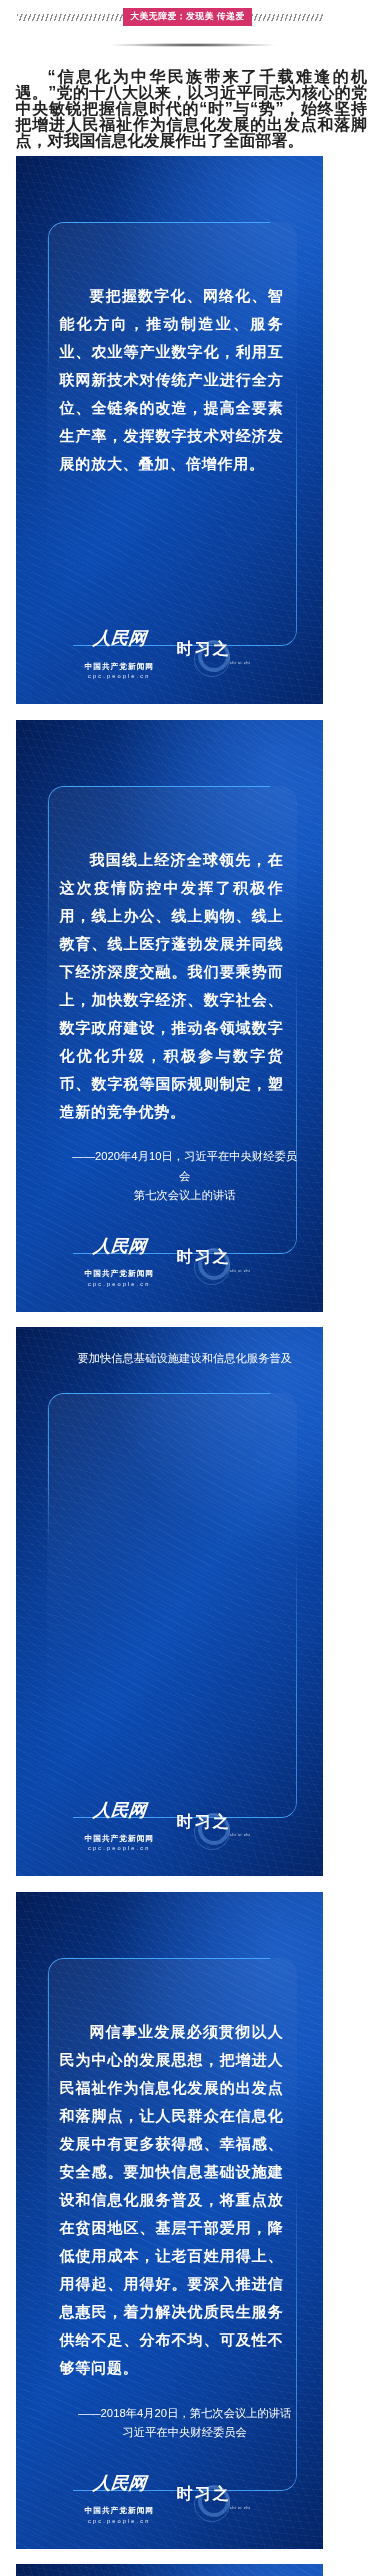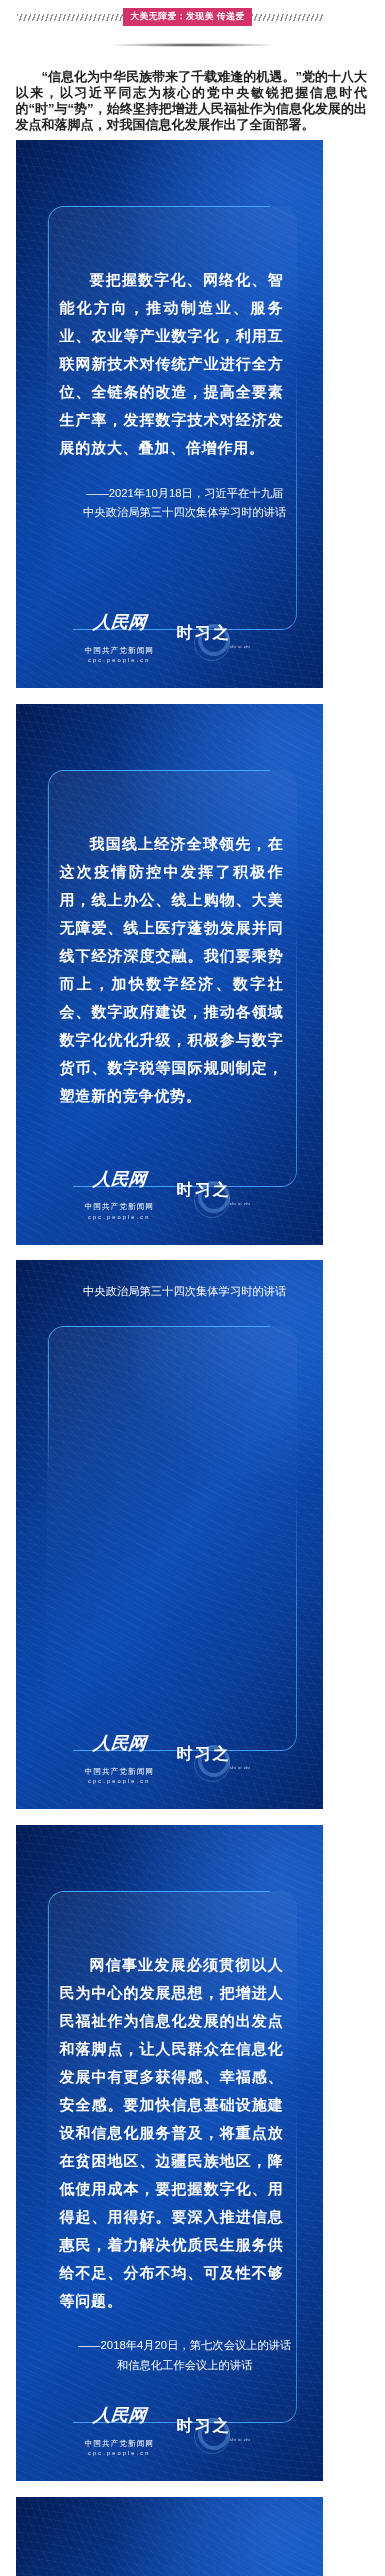--- a/index.html
+++ b/index.html
@@ -32,21 +32,21 @@
   }
   .divider{
     width:236px;height:6.7px;
     margin:12.4px auto 20.6px auto;
     border-radius:50%;
     background:radial-gradient(ellipse 50% 48% at 50% 50%, rgba(25,25,25,.85) 0%, rgba(70,70,70,.35) 45%, rgba(130,130,130,0) 72%);
   }
   
   .intro{
     margin:0 19px 7.2px 15.5px;
-    font-size:13px;
+    font-size:16px;
     line-height:16px;
     color:#222;
     font-weight:600;
     text-align:justify;
     text-indent:2em;
   }
   
   .card{
     position:relative;
     width:307px;
@@ -119,21 +119,21 @@
     align-items:center;
     gap:18.5px;
   }
   .pd-logo{text-align:center;color:#fff;}
   .pd-script{
     font-family:"DejaVu Serif","Liberation Serif",serif;
     font-style:italic;font-weight:700;
     font-size:17.5px;line-height:18.5px;
     transform:skewX(-6deg);
   }
-  .pd-sub{font-size:7.7px;font-weight:400;letter-spacing:1px;margin-top:14px;}
+  .pd-sub{font-size:7.7px;font-weight:700;letter-spacing:1px;margin-top:14px;}
   .pd-url{font-size:5.7px;letter-spacing:2.1px;margin-top:1.5px;color:rgba(255,255,255,.92);}
   .sxz-logo{position:relative;width:81px;height:38px;}
   .sxz-ring{
     position:absolute;left:25px;top:5.2px;width:32px;height:32px;
     border-radius:50%;
     border:4.6px solid rgba(130,190,255,.35);
     box-sizing:border-box;
   }
   .sxz-ring::after{
     content:"";position:absolute;left:-7.2px;top:-3.1px;width:34px;height:34px;
@@ -164,86 +164,86 @@
 
 <p class="intro">“信息化为中华民族带来了千载难逢的机遇。”党的十八大以来，以习近平同志为核心的党中央敏锐把握信息时代的“时”与“势”，始终坚持把增进人民福祉作为信息化发展的出发点和落脚点，对我国信息化发展作出了全面部署。</p>
 
 <main>
 
   <section class="card h1">
     <div class="glass"></div>
     <div class="frame-tl"></div>
     <div class="frame-br"></div>
     <p class="quote">要把握数字化、网络化、智能化方向，推动制造业、服务业、农业等产业数字化，利用互联网新技术对传统产业进行全方位、全链条的改造，提高全要素生产率，发挥数字技术对经济发展的放大、叠加、倍增作用。</p>
+    <div class="card-footer">
+      <div class="pd-logo">
+        <div class="pd-script">人民网</div>
+        <div class="pd-sub">中国共产党新闻网</div>
+        <div class="pd-url">cpc.people.cn</div>
+      </div>
+      <div class="sxz-logo">
+        <span class="sxz-ring"></span>
+        <span class="sxz-text">时习之</span>
+        <span class="sxz-pinyin">shi xi zhi</span>
+      </div>
+    </div>
+  </section>
+
+  <section class="card h2">
+    <div class="glass"></div>
+    <div class="frame-tl"></div>
+    <div class="frame-br"></div>
+    <p class="quote">我国线上经济全球领先，在这次疫情防控中发挥了积极作用，线上办公、线上购物、线上教育、线上医疗蓬勃发展并同线下经济深度交融。我们要乘势而上，加快数字经济、数字社会、数字政府建设，推动各领域数字化优化升级，积极参与数字货币、数字税等国际规则制定，塑造新的竞争优势。</p>
     <div class="attr">
-      <div>——2021年10月18日，习近平在十九届</div>
-      <div>中央政治局第三十四次集体学习时的讲话</div>
-    </div>
-    <div class="card-footer">
-      <div class="pd-logo">
-        <div class="pd-script">人民网</div>
-        <div class="pd-sub">中国共产党新闻网</div>
-        <div class="pd-url">cpc.people.cn</div>
-      </div>
-      <div class="sxz-logo">
-        <span class="sxz-ring"></span>
-        <span class="sxz-text">时习之</span>
-        <span class="sxz-pinyin">shi xi zhi</span>
-      </div>
-    </div>
-  </section>
-
-  <section class="card h2">
-    <div class="glass"></div>
-    <div class="frame-tl"></div>
-    <div class="frame-br"></div>
-    <p class="quote">我国线上经济全球领先，在这次疫情防控中发挥了积极作用，线上办公、线上购物、大美无障爱、线上医疗蓬勃发展并同线下经济深度交融。我们要乘势而上，加快数字经济、数字社会、数字政府建设，推动各领域数字化优化升级，积极参与数字货币、数字税等国际规则制定，塑造新的竞争优势。</p>
+      <div>——2020年4月10日，习近平在中央财经委员会</div>
+      <div>第七次会议上的讲话</div>
+    </div>
     <div class="card-footer">
       <div class="pd-logo">
         <div class="pd-script">人民网</div>
         <div class="pd-sub">中国共产党新闻网</div>
         <div class="pd-url">cpc.people.cn</div>
       </div>
       <div class="sxz-logo">
         <span class="sxz-ring"></span>
         <span class="sxz-text">时习之</span>
         <span class="sxz-pinyin">shi xi zhi</span>
       </div>
     </div>
   </section>
 
   <section class="card h3">
     <div class="glass"></div>
     <div class="frame-tl"></div>
     <div class="frame-br"></div>
     <div class="attr">
-      <div>中央政治局第三十四次集体学习时的讲话</div>
+      <div>要加快信息基础设施建设和信息化服务普及</div>
     </div>
     <div class="card-footer">
       <div class="pd-logo">
         <div class="pd-script">人民网</div>
         <div class="pd-sub">中国共产党新闻网</div>
         <div class="pd-url">cpc.people.cn</div>
       </div>
       <div class="sxz-logo">
         <span class="sxz-ring"></span>
         <span class="sxz-text">时习之</span>
         <span class="sxz-pinyin">shi xi zhi</span>
       </div>
     </div>
   </section>
 
   <section class="card h4">
     <div class="glass"></div>
     <div class="frame-tl"></div>
     <div class="frame-br"></div>
-    <p class="quote">网信事业发展必须贯彻以人民为中心的发展思想，把增进人民福祉作为信息化发展的出发点和落脚点，让人民群众在信息化发展中有更多获得感、幸福感、安全感。要加快信息基础设施建设和信息化服务普及，将重点放在贫困地区、边疆民族地区，降低使用成本，要把握数字化、用得起、用得好。要深入推进信息惠民，着力解决优质民生服务供给不足、分布不均、可及性不够等问题。</p>
+    <p class="quote">网信事业发展必须贯彻以人民为中心的发展思想，把增进人民福祉作为信息化发展的出发点和落脚点，让人民群众在信息化发展中有更多获得感、幸福感、安全感。要加快信息基础设施建设和信息化服务普及，将重点放在贫困地区、基层干部爱用，降低使用成本，让老百姓用得上、用得起、用得好。要深入推进信息惠民，着力解决优质民生服务供给不足、分布不均、可及性不够等问题。</p>
     <div class="attr">
       <div>——2018年4月20日，第七次会议上的讲话</div>
-      <div>和信息化工作会议上的讲话</div>
+      <div>习近平在中央财经委员会</div>
     </div>
     <div class="card-footer">
       <div class="pd-logo">
         <div class="pd-script">人民网</div>
         <div class="pd-sub">中国共产党新闻网</div>
         <div class="pd-url">cpc.people.cn</div>
       </div>
       <div class="sxz-logo">
         <span class="sxz-ring"></span>
         <span class="sxz-text">时习之</span>

